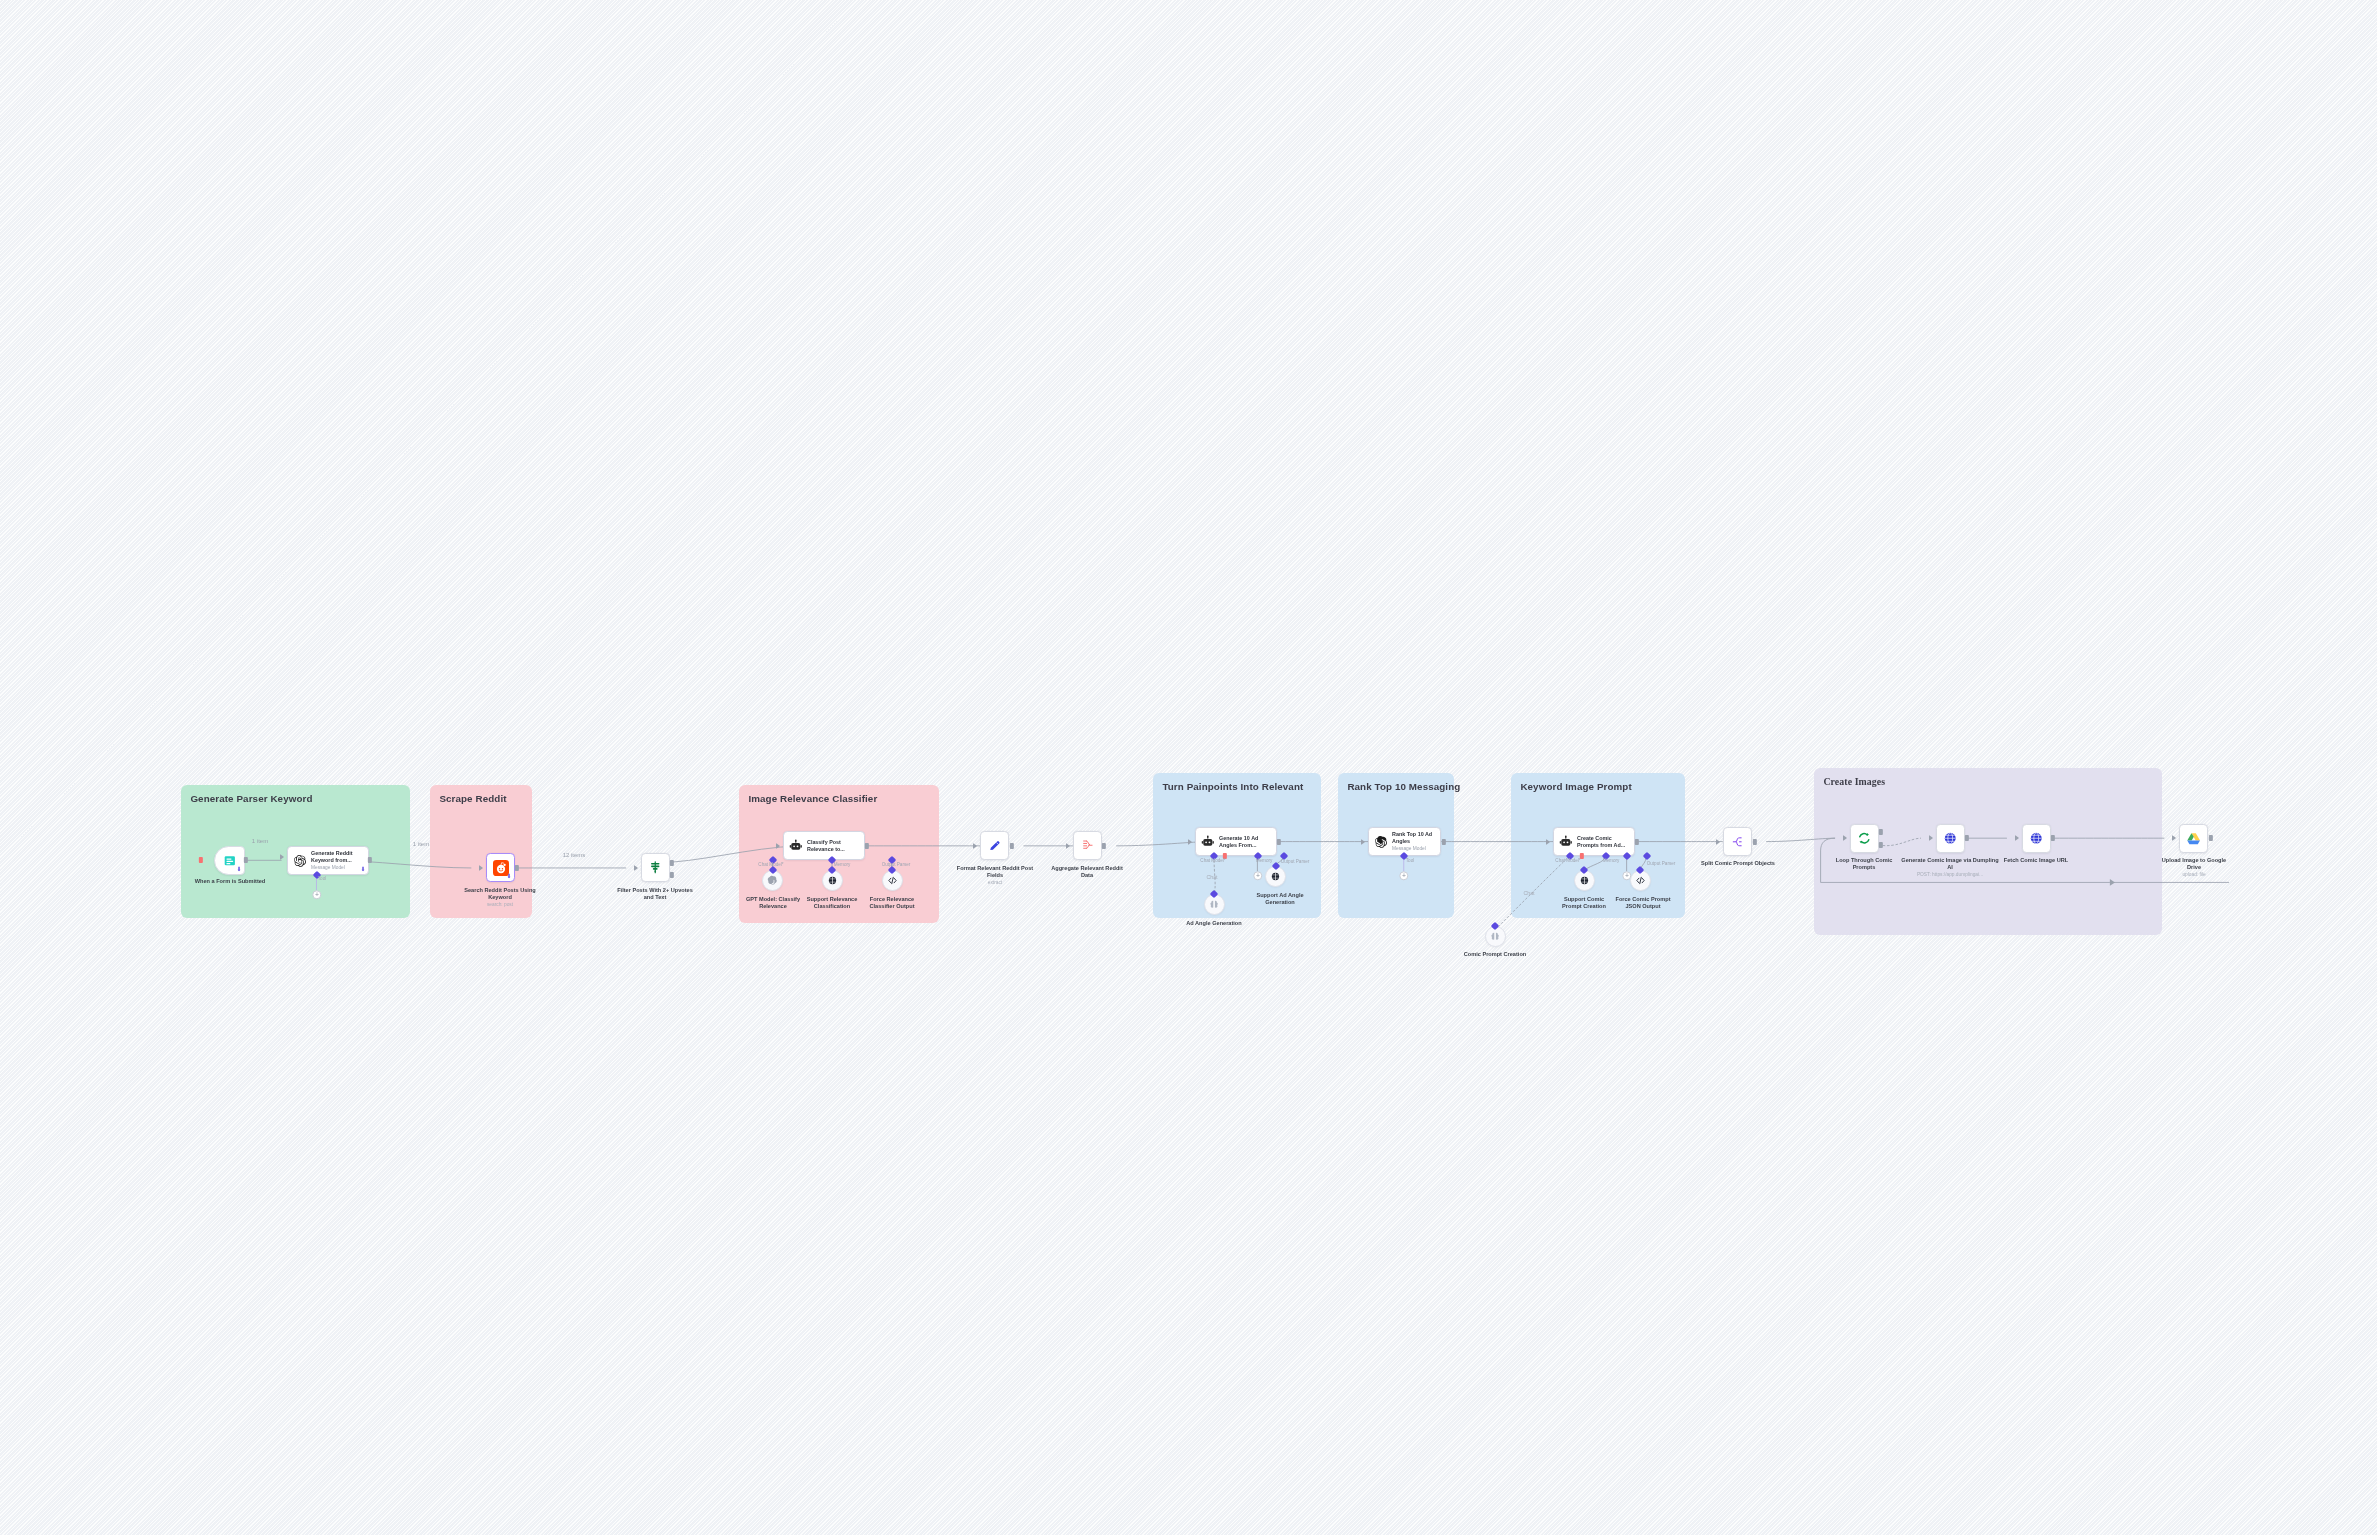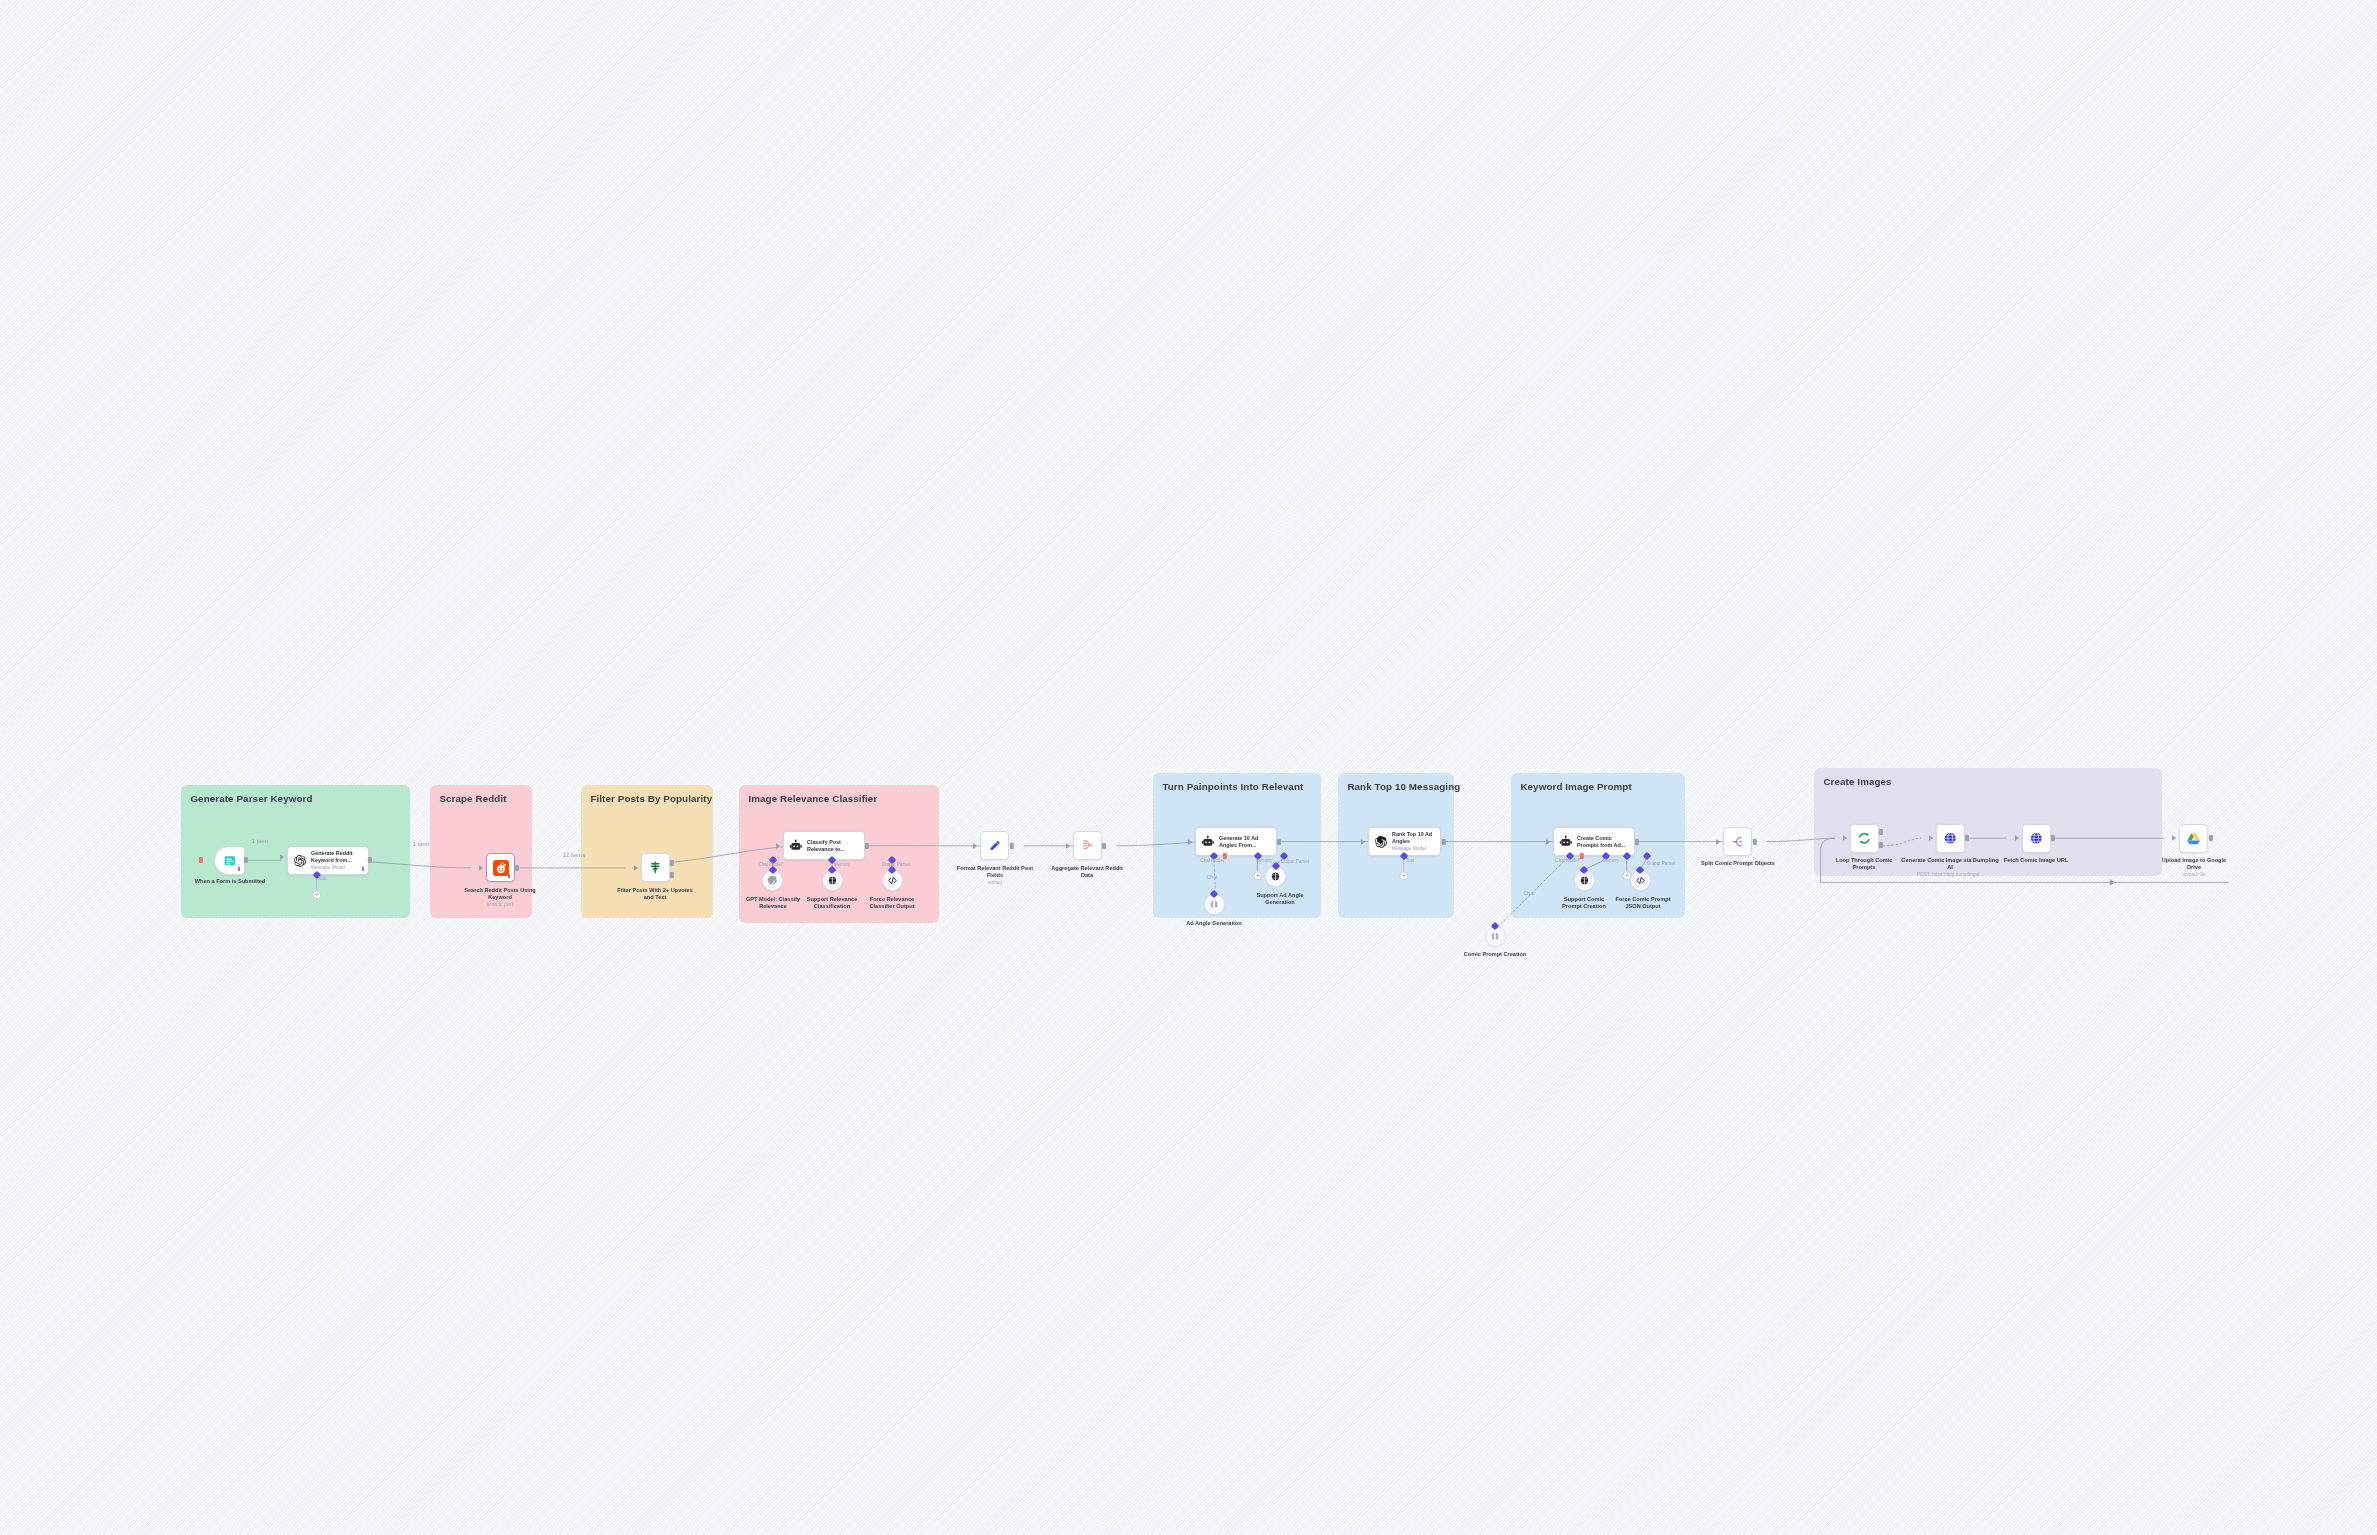--- a/index.html
+++ b/index.html
@@ -142,36 +142,33 @@
 <body>
 
 <div id="canvas">
 
   <div class="group" style="left:181px;top:785px;width:229px;height:133px;background:#b9e8d0;">
     <div class="group-title">Generate Parser Keyword</div>
   </div>
   <div class="group" style="left:430px;top:785px;width:102px;height:133px;background:#f9cdd3;">
     <div class="group-title">Scrape Reddit</div>
   </div>
-  <div class="group" style="left:581px;top:785px;width:132px;height:133px;background:#f7dfb5;">
-    <div class="group-title">Filter Posts By Popularity</div>
-  </div>
   <div class="group" style="left:739px;top:785px;width:200px;height:138px;background:#f9cdd3;">
     <div class="group-title">Image Relevance Classifier</div>
   </div>
   <div class="group" style="left:1153px;top:773px;width:168px;height:145px;background:#cfe4f5;">
     <div class="group-title">Turn Painpoints Into Relevant</div>
   </div>
   <div class="group" style="left:1338px;top:773px;width:116px;height:145px;background:#cfe4f5;">
     <div class="group-title">Rank Top 10 Messaging</div>
   </div>
   <div class="group" style="left:1511px;top:773px;width:174px;height:145px;background:#cfe4f5;">
     <div class="group-title">Keyword Image Prompt</div>
   </div>
-  <div class="group" style="left:1814px;top:768px;width:348px;height:108px;background:#e2e0ef;">
+  <div class="group" style="left:1814px;top:768px;width:348px;height:167px;background:#e2e0ef;font-family:Liberation Serif, serif;">
     <div class="group-title">Create Images</div>
   </div>
 
   <svg id="edges" viewBox="0 0 2794 1805" width="2377" height="1536">
     <g stroke="#9ba2ae" stroke-width="1" fill="none">
 
       <path d="M274,1011 L331,1011"></path>
 
       <path d="M389,1011 C440,1011 500,1020 554,1020"></path>
 

